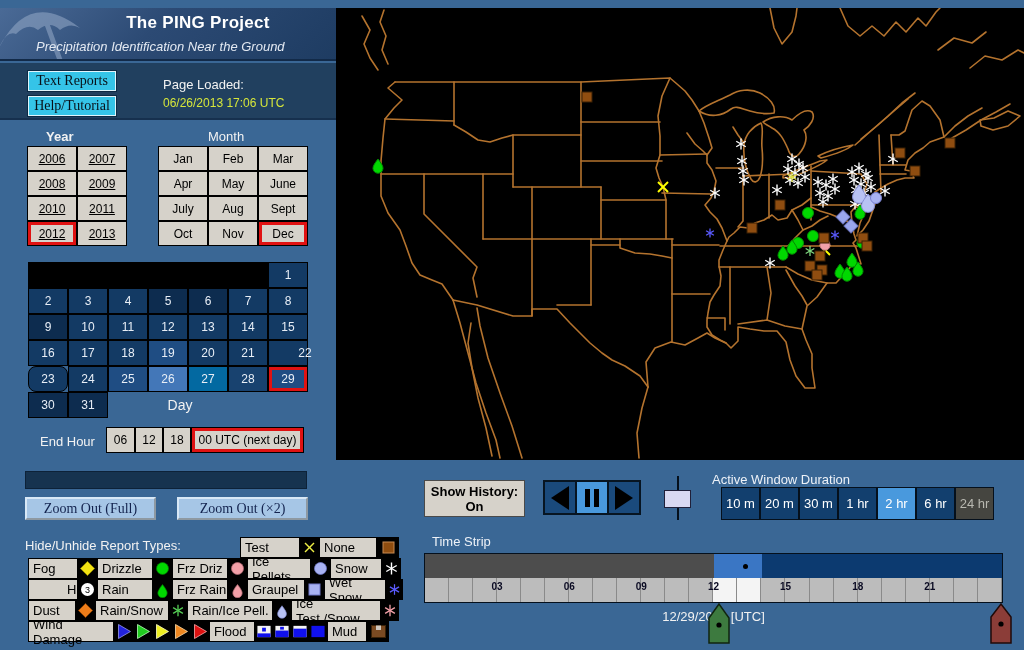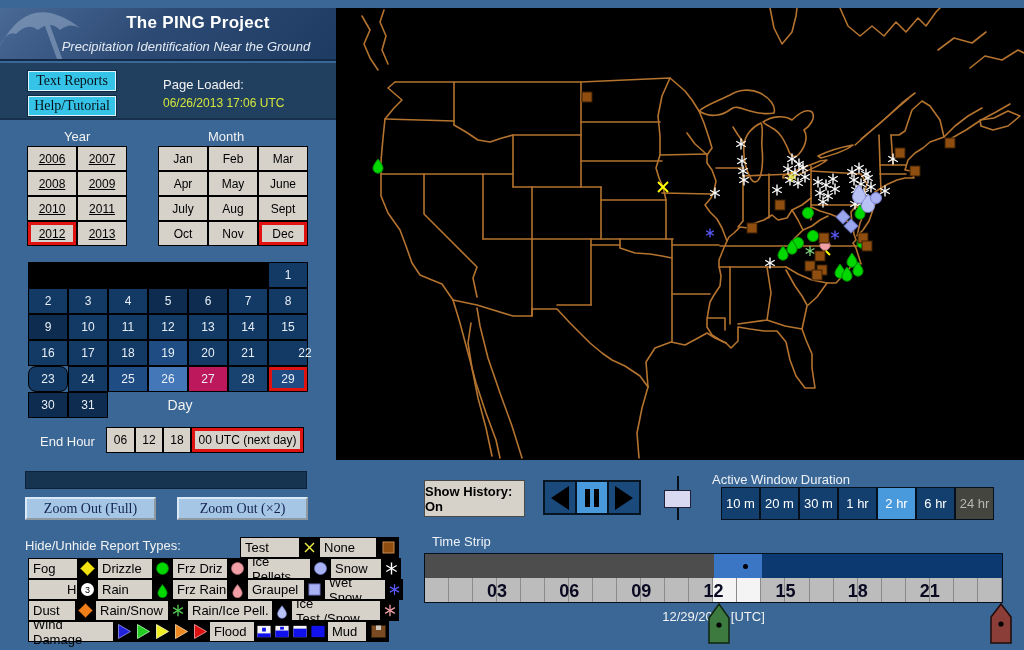--- a/index.html
+++ b/index.html
@@ -7,21 +7,21 @@
   body { font-family:"Liberation Sans",sans-serif; background:#3a6795; position:relative; }
   #stage { position:absolute; left:0; top:0; width:1024px; height:650px;margin-top:8px; }
 
   
   #left-panel { position:absolute; left:0; top:0; width:336px; height:650px; background:#3a6795; }
   #header-band { position:absolute; left:0; top:0; width:336px; height:53px;
     background:linear-gradient(135deg,#4a6a96 0%,#2c4a74 45%,#1e3c62 100%); border-bottom:2px solid #122a48; overflow:hidden; }
   #logo { position:absolute; left:-6px; top:-6px; width:110px; height:70px; opacity:.55; }
   #app-title { position:absolute; left:60px; top:5px; width:276px; text-align:center;
     color:#ffffff; font-size:17px; font-weight:bold; letter-spacing:.3px; }
-  #app-subtitle { position:absolute; left:36px; top:31px; width:300px; text-align:center;
+  #app-subtitle { position:absolute; left:36px; top:31px; width:300px; text-align:left;
     color:#e3e9f2; font-size:13px; font-style:italic; }
   #button-band { position:absolute; left:0; top:55px; width:336px; height:57px; background:#21405f; border-bottom:2px solid #16304e; }
   .cyan-btn { position:absolute; left:28px; width:88px; height:20px; background:#35c4e8;
     border:1px solid #dff4fc; outline:1px solid #0d2a44; color:#081018;
     font-family:"Liberation Serif",serif; font-size:14px; text-align:center; line-height:18px; cursor:pointer; }
   #page-loaded-label { position:absolute; left:163px; top:69px; color:#f2f2f2; font-size:13px; }
   #page-loaded-value { position:absolute; left:163px; top:88px; color:#d6e63a; font-size:12px; font-weight:normal; }
 
   .grid-label { position:absolute; color:#f2f2f2; font-size:13px; }
   .sel-grid { position:absolute; display:grid; }
@@ -54,21 +54,21 @@
     padding-left:4px; display:flex; align-items:center; cursor:pointer; }
   .lg-icon { background:#000; border:1px solid #000; display:flex; align-items:center; justify-content:center; }
 
   
   #map-bg { position:absolute; left:336px; top:0; width:688px; height:452px; background:#000; }
   #map-svg { position:absolute; left:340px; top:0; }
 
   
   #show-history { position:absolute; left:424px; top:472px; width:101px; height:37px;
     background:#d6d2ca; border:1px solid #4a4a4a; color:#000; font-size:13px; font-weight:bold;
-    text-align:left; padding-top:3px; line-height:15px; cursor:pointer; }
+    text-align:center; padding-top:3px; line-height:15px; cursor:pointer; }
   #playback { position:absolute; left:543px; top:472px; width:98px; height:35px;
     display:flex; border:2px solid #071522; background:#1a4a7c; }
   .pb-cell { flex:1; display:flex; align-items:center; justify-content:center; cursor:pointer; }
   .pb-cell.mid { background:#4999dd; border-left:2px solid #071522; border-right:2px solid #071522; }
   .pb-tri { width:0; height:0; border-style:solid; }
   .pb-pause { display:flex; gap:4px; }
   .pb-pause div { width:5px; height:18px; background:#000; }
   #speed-slider { position:absolute; left:664px; top:468px; width:28px; height:44px; }
   #slider-line { position:absolute; left:13px; top:0; width:2px; height:44px; background:#05101c; }
   #slider-handle { position:absolute; left:0; top:14px; width:27px; height:18px;
@@ -81,21 +81,21 @@
   .awd-cell.selected { background:#4999dd; }
   .awd-cell.dim { background:#454540; color:#b8b8b0; }
 
   #ts-label { position:absolute; left:432px; top:526px; color:#eef2f8; font-size:13px; }
   #time-strip { position:absolute; left:424px; top:545px; width:579px; height:50px; border:1px solid #05101c; }
   #ts-top { position:absolute; left:0; top:0; width:577px; height:24px; }
   .ts-seg { position:absolute; top:0; height:24px; }
   #ts-bottom { position:absolute; left:0; top:24px; width:577px; height:24px; display:flex; }
   .ts-cell { height:24px; background:#bcbcbc; border-right:1px solid #8a8a8a; }
   .ts-cell.active { background:#f4f4f4; }
-  .ts-hour-label { position:absolute; top:27px; color:#0a0a22; font-size:18px; font-weight:bold; width:30px; text-align:center; }
+  .ts-hour-label { position:absolute; top:27px; color:#0a0a22; font-size:10px; font-weight:bold; width:30px; text-align:center; }
   #ts-dot { position:absolute; width:5px; height:5px; border-radius:50%; background:#000; top:10px; }
   .strip-marker { position:absolute; top:595px; width:22px; height:41px; }
   #ts-date { position:absolute; top:601px; left:424px; width:579px; text-align:center; color:#f2f2f2; font-size:13px; }
 </style>
 </head>
 <body>
 
 <div id="stage">
 
   <div id="left-panel">
@@ -107,21 +107,21 @@
       <div id="app-title">The PING Project</div>
       <div id="app-subtitle">Precipitation Identification Near the Ground</div>
     </div>
     <div id="button-band">
       <div class="cyan-btn" style="top:8px;">Text Reports</div>
       <div class="cyan-btn" style="top:33px;">Help/Tutorial</div>
     </div>
     <div id="page-loaded-label">Page Loaded:</div>
     <div id="page-loaded-value">06/26/2013 17:06 UTC</div>
 
-    <div class="grid-label" style="left:64px;top:121px;">Year</div>
+    <div class="grid-label" style="left:46px;top:121px;font-weight:bold;">Year</div>
     <div class="grid-label" style="left:208px;top:121px;">Month</div>
     <div id="year-grid" class="sel-grid" style="left:27px;top:138px;grid-template-columns:repeat(2,50px);grid-auto-rows:25px;text-decoration:underline;">
         <div class="sel-cell">2006</div>
         <div class="sel-cell">2007</div>
         <div class="sel-cell">2008</div>
         <div class="sel-cell">2009</div>
         <div class="sel-cell">2010</div>
         <div class="sel-cell">2011</div>
         <div class="sel-cell red-outline">2012</div>
         <div class="sel-cell">2013</div>
@@ -167,21 +167,21 @@
         <div class="day-cell" style="background: rgb(19, 58, 100);">17</div>
         <div class="day-cell" style="background: rgb(19, 58, 100);">18</div>
         <div class="day-cell" style="background: rgb(31, 77, 131);">19</div>
         <div class="day-cell" style="background: rgb(19, 58, 100);">20</div>
         <div class="day-cell" style="background: rgb(19, 58, 100);">21</div>
         <div class="day-cell" style="background: rgb(19, 58, 100); padding-left: 34px;">22</div>
         <div class="day-cell" style="background: rgb(19, 58, 100); border-radius: 8px;">23</div>
         <div class="day-cell" style="background: rgb(19, 58, 100);">24</div>
         <div class="day-cell" style="background: rgb(31, 77, 131);">25</div>
         <div class="day-cell" style="background: rgb(67, 119, 184);">26</div>
-        <div class="day-cell" style="background: #be185d;">27</div>
+        <div class="day-cell" style="background: #0369a1;">27</div>
         <div class="day-cell" style="background: rgb(24, 66, 111);">28</div>
         <div class="day-cell" style="background: rgb(31, 77, 131); box-shadow: rgb(224, 18, 18) 0px 0px 0px 3px inset;">29</div>
         <div class="day-cell" style="background: rgb(13, 44, 79);">30</div>
         <div class="day-cell" style="background: rgb(13, 44, 79);">31</div>
       </div>
     <div id="day-word">Day</div>
 
     <div id="end-hour-label">End Hour</div>
     <div id="end-hour-row">
         <div class="eh-cell" style="width: 29px;">06</div>

